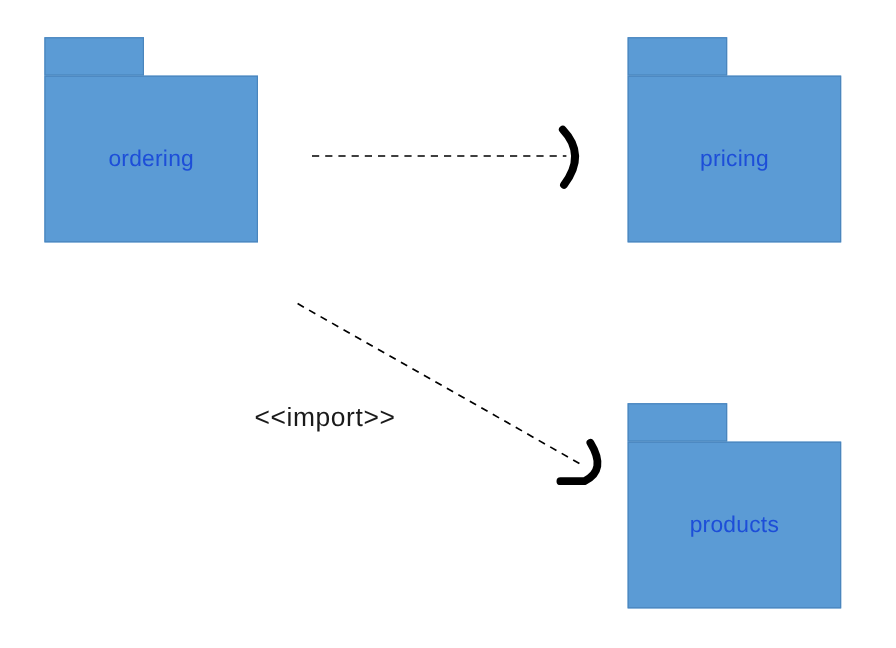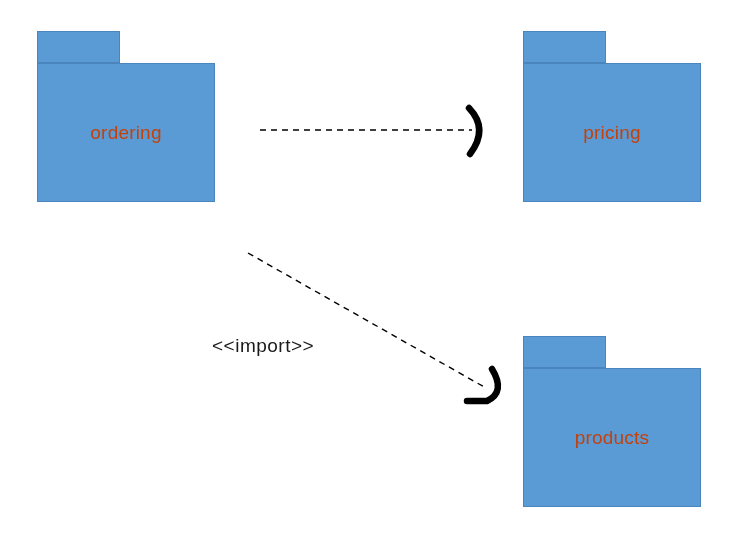--- a/index.html
+++ b/index.html
@@ -46,21 +46,21 @@
   }
   .package .pkg-label {
     position: absolute;
     left: 0;
     top: 32px;
     width: 178px;
     height: 139px;
     display: flex;
     align-items: center;
     justify-content: center;
-    color: #c2410c;
+    color: #1d4ed8;
     font-size: 19px;
     font-family: "Liberation Sans", sans-serif;
     letter-spacing: 0.2px;
     line-height: 1;
     user-select: none;
   }
 
   
   #pkg-ordering { left: 37px; top: 31px;  width: 178px; height: 171px; }
   #pkg-pricing  { left: 523px; top: 31px;  width: 171px; height: 171px; }
@@ -74,21 +74,21 @@
     width: 747px;
     height: 540px;
     pointer-events: none;
   }
 
   
   #import-label {
     position: absolute;
     left: 212px;
     top: 335px;
-    font-size: 19px;
+    font-size: 22px;
     color: #1a1a1a;
     font-family: "Liberation Sans", sans-serif;
     white-space: nowrap;
     letter-spacing: 0.5px;
     user-select: none;
   }
 </style>
 </head>
 <body>
 

